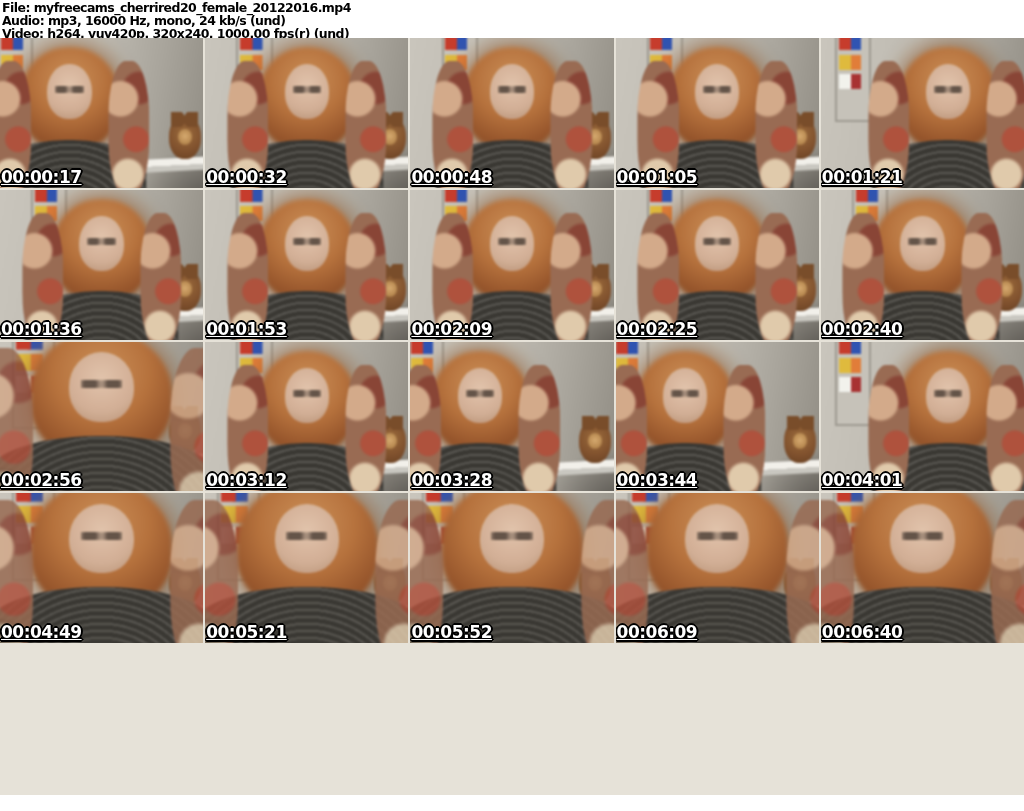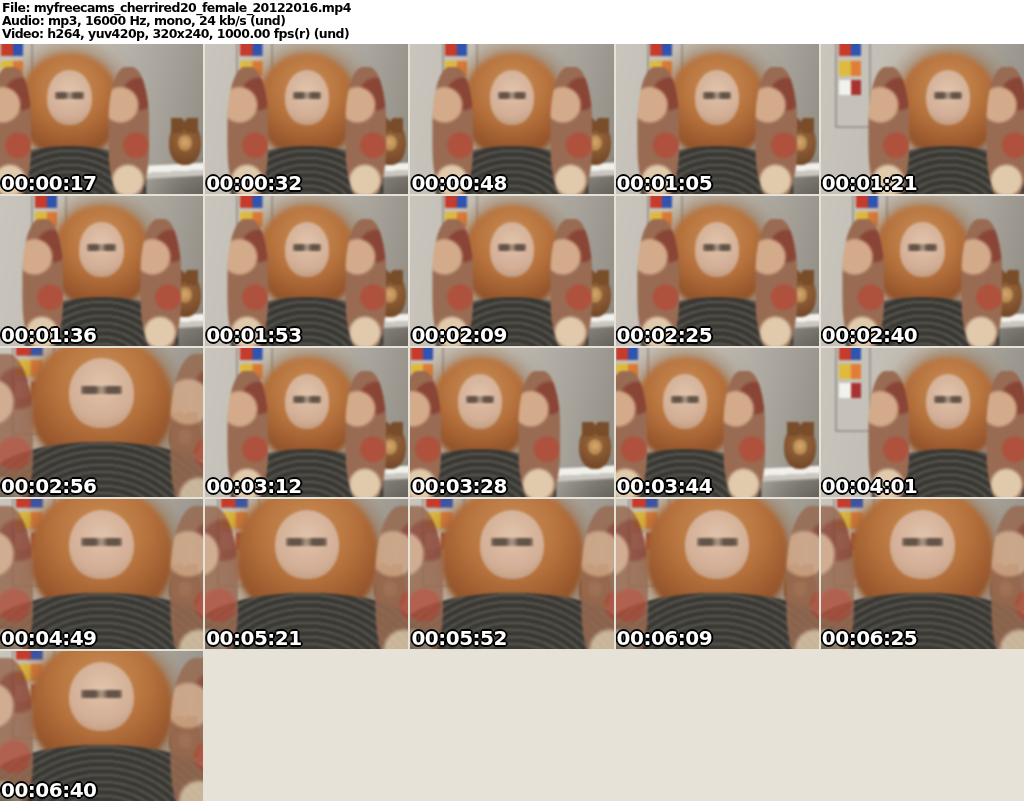--- a/index.html
+++ b/index.html
@@ -5,21 +5,21 @@
   html, body { margin: 0; padding: 0; background: #ffffff; }
   .sheet {
     width: 1024px; height: 811px;
     background: #ffffff;
     font-family: "DejaVu Sans", "Liberation Sans", sans-serif;
     overflow: hidden;
     position: relative;
   }
 
   
-  .header { height: 44px; padding: 1px 2px 0 2px; box-sizing: border-box; background: #ffffff; }
+  .header { height: 38px; padding: 1px 2px 0 2px; box-sizing: border-box; background: #ffffff; }
   .hline {
     font-weight: bold;
     font-size: 12.5px;
     line-height: 13.2px;
     letter-spacing: -0.55px;
     color: #000000;
     white-space: nowrap;
   }
 
   
@@ -149,27 +149,28 @@
   .shawl-l { left: -2%; }
   .shawl-r { right: -2%; }
   .pose-close .shawl-l { left: -8%; opacity: 0.85; }
   .pose-close .shawl-r { right: -8%; opacity: 0.85; }
 
   
   .ts {
     position: absolute; left: 1px; bottom: 3px;
     font-family: "DejaVu Sans", "Liberation Sans", sans-serif;
     font-weight: bold;
-    font-size: 20px; line-height: 15px;
+    font-size: 17px; line-height: 15px;
     letter-spacing: -0.5px;
     color: #ffffff;
     text-shadow:
       -1px -1px 0 #000, 1px -1px 0 #000, -1px 1px 0 #000, 1px 1px 0 #000,
       -2px 0 0 #000, 2px 0 0 #000, 0 -2px 0 #000, 0 2px 0 #000;
     z-index: 5;
+    text-decoration: underline;
   }
 </style>
 </head>
 <body>
 
 <div class="sheet">
 
   <div class="header">
     <div class="hline">File: myfreecams_cherrired20_female_20122016.mp4</div>
     <div class="hline">Audio: mp3, 16000 Hz, mono, 24 kb/s (und)</div>
@@ -488,33 +489,17 @@
         <div class="shelf"></div>
         <div class="teddy"></div>
         <div class="person">
           <div class="hair"></div>
           <div class="body"></div>
           <div class="shawl-l"></div>
           <div class="shawl-r"></div>
           <div class="face"></div>
         </div>
       </div>
-      <span class="ts">00:06:25</span>
-    </div>
-      <div class="thumb pose-close">
-      <div class="scene">
-        <div class="wall"></div>
-        <div class="poster"></div>
-        <div class="shelf"></div>
-        <div class="teddy"></div>
-        <div class="person">
-          <div class="hair"></div>
-          <div class="body"></div>
-          <div class="shawl-l"></div>
-          <div class="shawl-r"></div>
-          <div class="face"></div>
-        </div>
-      </div>
       <span class="ts">00:06:40</span>
     </div>
     </div>
 
 </div>
 
 </body></html>

